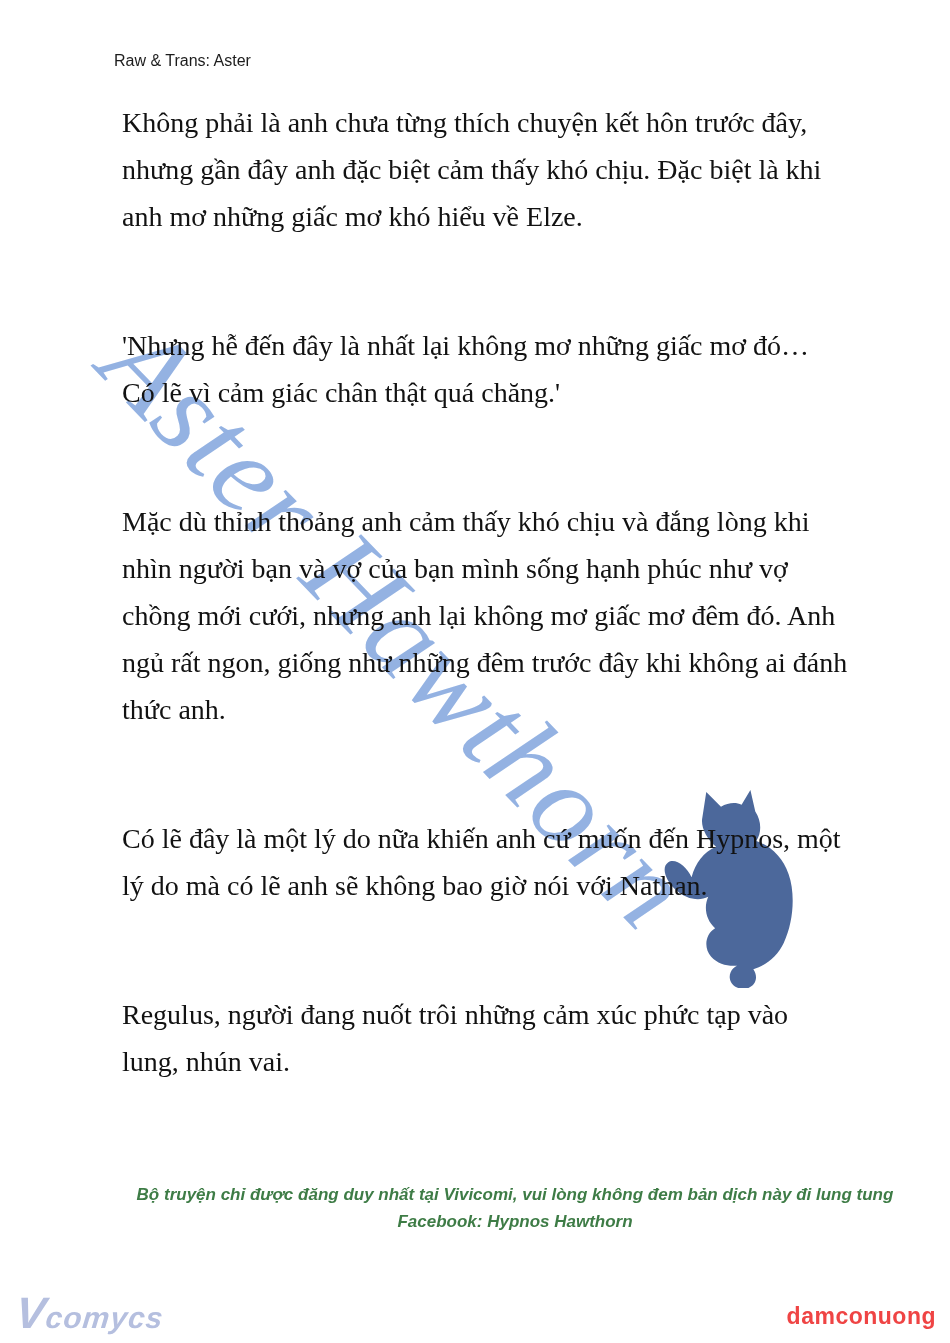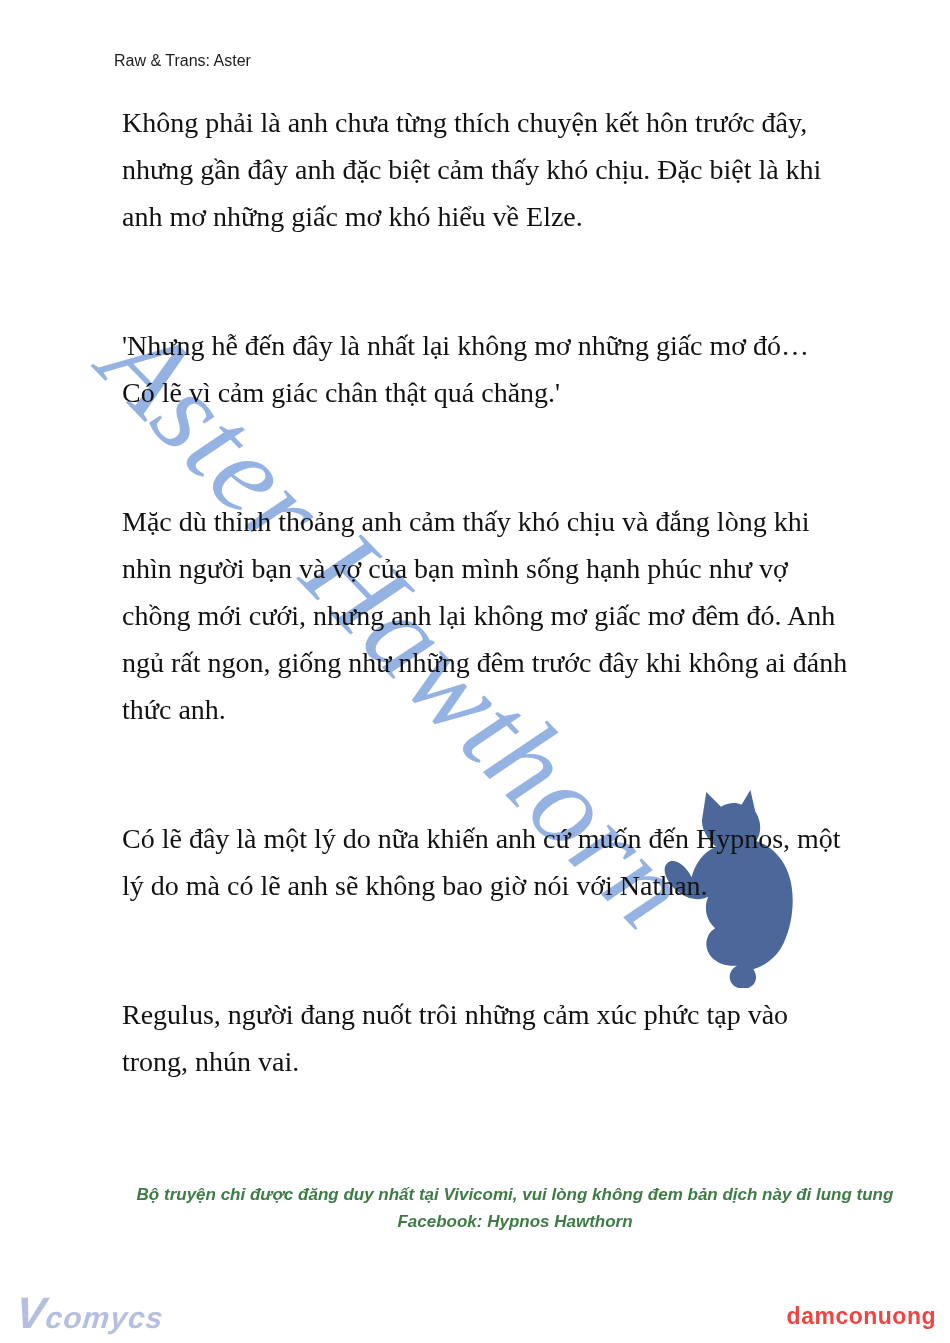--- a/index.html
+++ b/index.html
@@ -127,21 +127,21 @@
              C62,52 56,39 58,30 Z"></path>
   </svg>
 
   <div class="header">Raw &amp; Trans: Aster</div>
 
   <div class="content">
     <p>Không phải là anh chưa từng thích chuyện kết hôn trước đây, nhưng gần đây anh đặc biệt cảm thấy khó chịu. Đặc biệt là khi anh mơ những giấc mơ khó hiểu về Elze.</p>
     <p>'Nhưng hễ đến đây là nhất lại không mơ những giấc mơ đó… Có lẽ vì cảm giác chân thật quá chăng.'</p>
     <p>Mặc dù thỉnh thoảng anh cảm thấy khó chịu và đắng lòng khi nhìn người bạn và vợ của bạn mình sống hạnh phúc như vợ chồng mới cưới, nhưng anh lại không mơ giấc mơ đêm đó. Anh ngủ rất ngon, giống như những đêm trước đây khi không ai đánh thức anh.</p>
     <p>Có lẽ đây là một lý do nữa khiến anh cứ muốn đến Hypnos, một lý do mà có lẽ anh sẽ không bao giờ nói với Nathan.</p>
-    <p>Regulus, người đang nuốt trôi những cảm xúc phức tạp vào trong, nhún vai.</p>
+    <p>Regulus, người đang nuốt trôi những cảm xúc phức tạp vào lung, nhún vai.</p>
   </div>
 
   <div class="footer">
     <div>Bộ truyện chỉ được đăng duy nhất tại Vivicomi, vui lòng không đem bản dịch này đi lung tung</div>
     <div>Facebook: Hypnos Hawthorn</div>
   </div>
 
   <div class="logo">Vcomycs</div>
 
   <div class="credit">damconuong</div>

